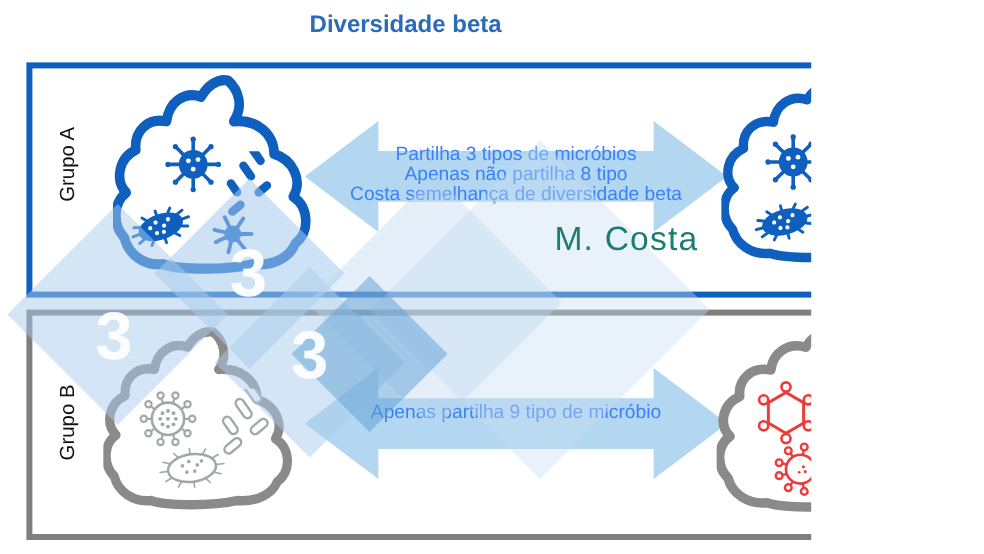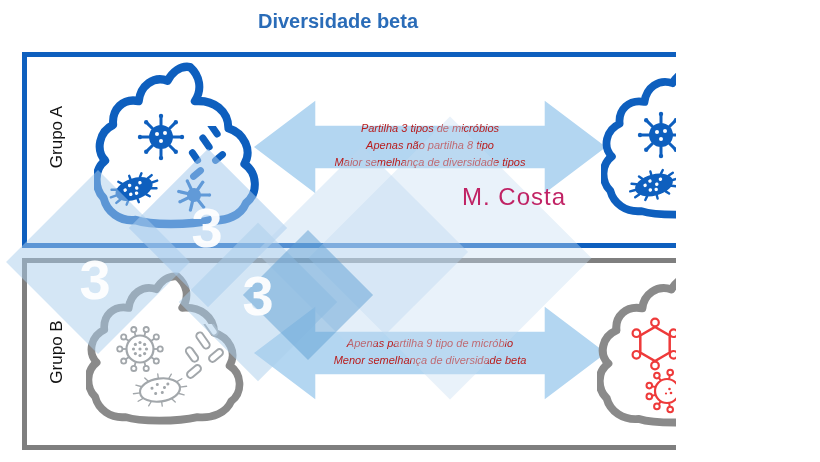--- a/index.html
+++ b/index.html
@@ -16,35 +16,35 @@
   #panel-a{left:22px;top:52px;width:776px;height:196px;border:5px solid #0e5fbe;}
   #panel-b{left:22px;top:258px;width:773px;height:192px;border:5px solid #7f7f7f;}
   .grp-label{
     width:90px;height:24px;display:flex;align-items:center;justify-content:center;
     transform:rotate(-90deg);font-size:17px;color:#111;white-space:nowrap;
   }
   #label-a{left:12px;top:125px;}
   #label-b{left:12px;top:340px;}
   .arrow-svg{display:block;}
   .arrow-text{
-    text-align:center;color:#b91c1c;font-size:11px;line-height:17px;font-style:italic;
+    text-align:center;color:#3b82f6;font-size:16px;line-height:17px;
   }
   #arrow-a-text{left:262px;top:120px;width:336px;}
   #arrow-b-text{left:262px;top:335px;width:336px;}
   .mic{display:block;overflow:visible;}
   
   #wm{left:0;top:0;width:820px;height:462px;pointer-events:none;}
   .wm-d{position:absolute;transform:rotate(45deg);}
   .wm-3{
     position:absolute;color:#ffffff;opacity:.95;font-weight:bold;font-size:56px;
     line-height:56px;width:60px;text-align:center;
   }
   #wm-author{
     position:absolute;left:462px;top:183px;width:200px;
-    font-size:24px;color:#be185d;opacity:.95;letter-spacing:1px;
+    font-size:28px;color:#0f766e;opacity:.95;letter-spacing:1px;
   }
 </style>
 </head>
 <body>
 
 <div id="canvas">
 
   <svg width="0" height="0" style="position:absolute" aria-hidden="true">
     <defs>
       <symbol id="sym-poop" viewBox="0 0 220 200" preserveAspectRatio="none">
@@ -269,21 +269,21 @@
 
   <div id="panel-a" class="abs panel"></div>
   <div id="label-a" class="abs grp-label">Grupo A</div>
 
   <svg class="abs arrow-svg" style="left:252px;top:94px;width:356px;height:106px;color:#b3d6f1;">
       <use href="#sym-arrow"></use>
     </svg>
   <div id="arrow-a-text" class="abs arrow-text">
     <div>Partilha 3 tipos de micróbios</div>
     <div>Apenas não partilha 8 tipo</div>
-    <div>Maior semelhança de diversidade tipos</div>
+    <div>Costa semelhança de diversidade beta</div>
   </div>
 
   <svg class="abs" style="left:94px;top:62px;width:176px;height:170px;color:#0e5fbe;" preserveAspectRatio="none">
       <use href="#sym-poop"></use>
     </svg>
   <svg class="abs mic" style="left:137px;top:113px;width:48px;height:48px;color:#0e5fbe;">
       <use href="#sym-virus-filled"></use>
     </svg>
   <svg class="abs mic" style="left:177px;top:126px;width:54px;height:56px;color:#0e5fbe;">
       <use href="#sym-rods-filled"></use>
@@ -309,21 +309,20 @@
     </svg>
 
   <div id="panel-b" class="abs panel"></div>
   <div id="label-b" class="abs grp-label">Grupo B</div>
 
   <svg class="abs arrow-svg" style="left:252px;top:300px;width:356px;height:106px;color:#b3d6f1;">
       <use href="#sym-arrow"></use>
     </svg>
   <div id="arrow-b-text" class="abs arrow-text">
     <div>Apenas partilha 9 tipo de micróbio</div>
-    <div>Menor semelhança de diversidade beta</div>
   </div>
 
   <svg class="abs" style="left:86px;top:272px;width:168px;height:156px;color:#8a8a8a;" preserveAspectRatio="none">
       <use href="#sym-poop"></use>
     </svg>
   <svg class="abs mic" style="left:113px;top:322px;width:54px;height:54px;color:#a2a7ab;">
       <use href="#sym-virus-outline"></use>
     </svg>
   <svg class="abs mic" style="left:174px;top:324px;width:54px;height:56px;color:#a2a7ab;">
       <use href="#sym-rods-outline"></use>

